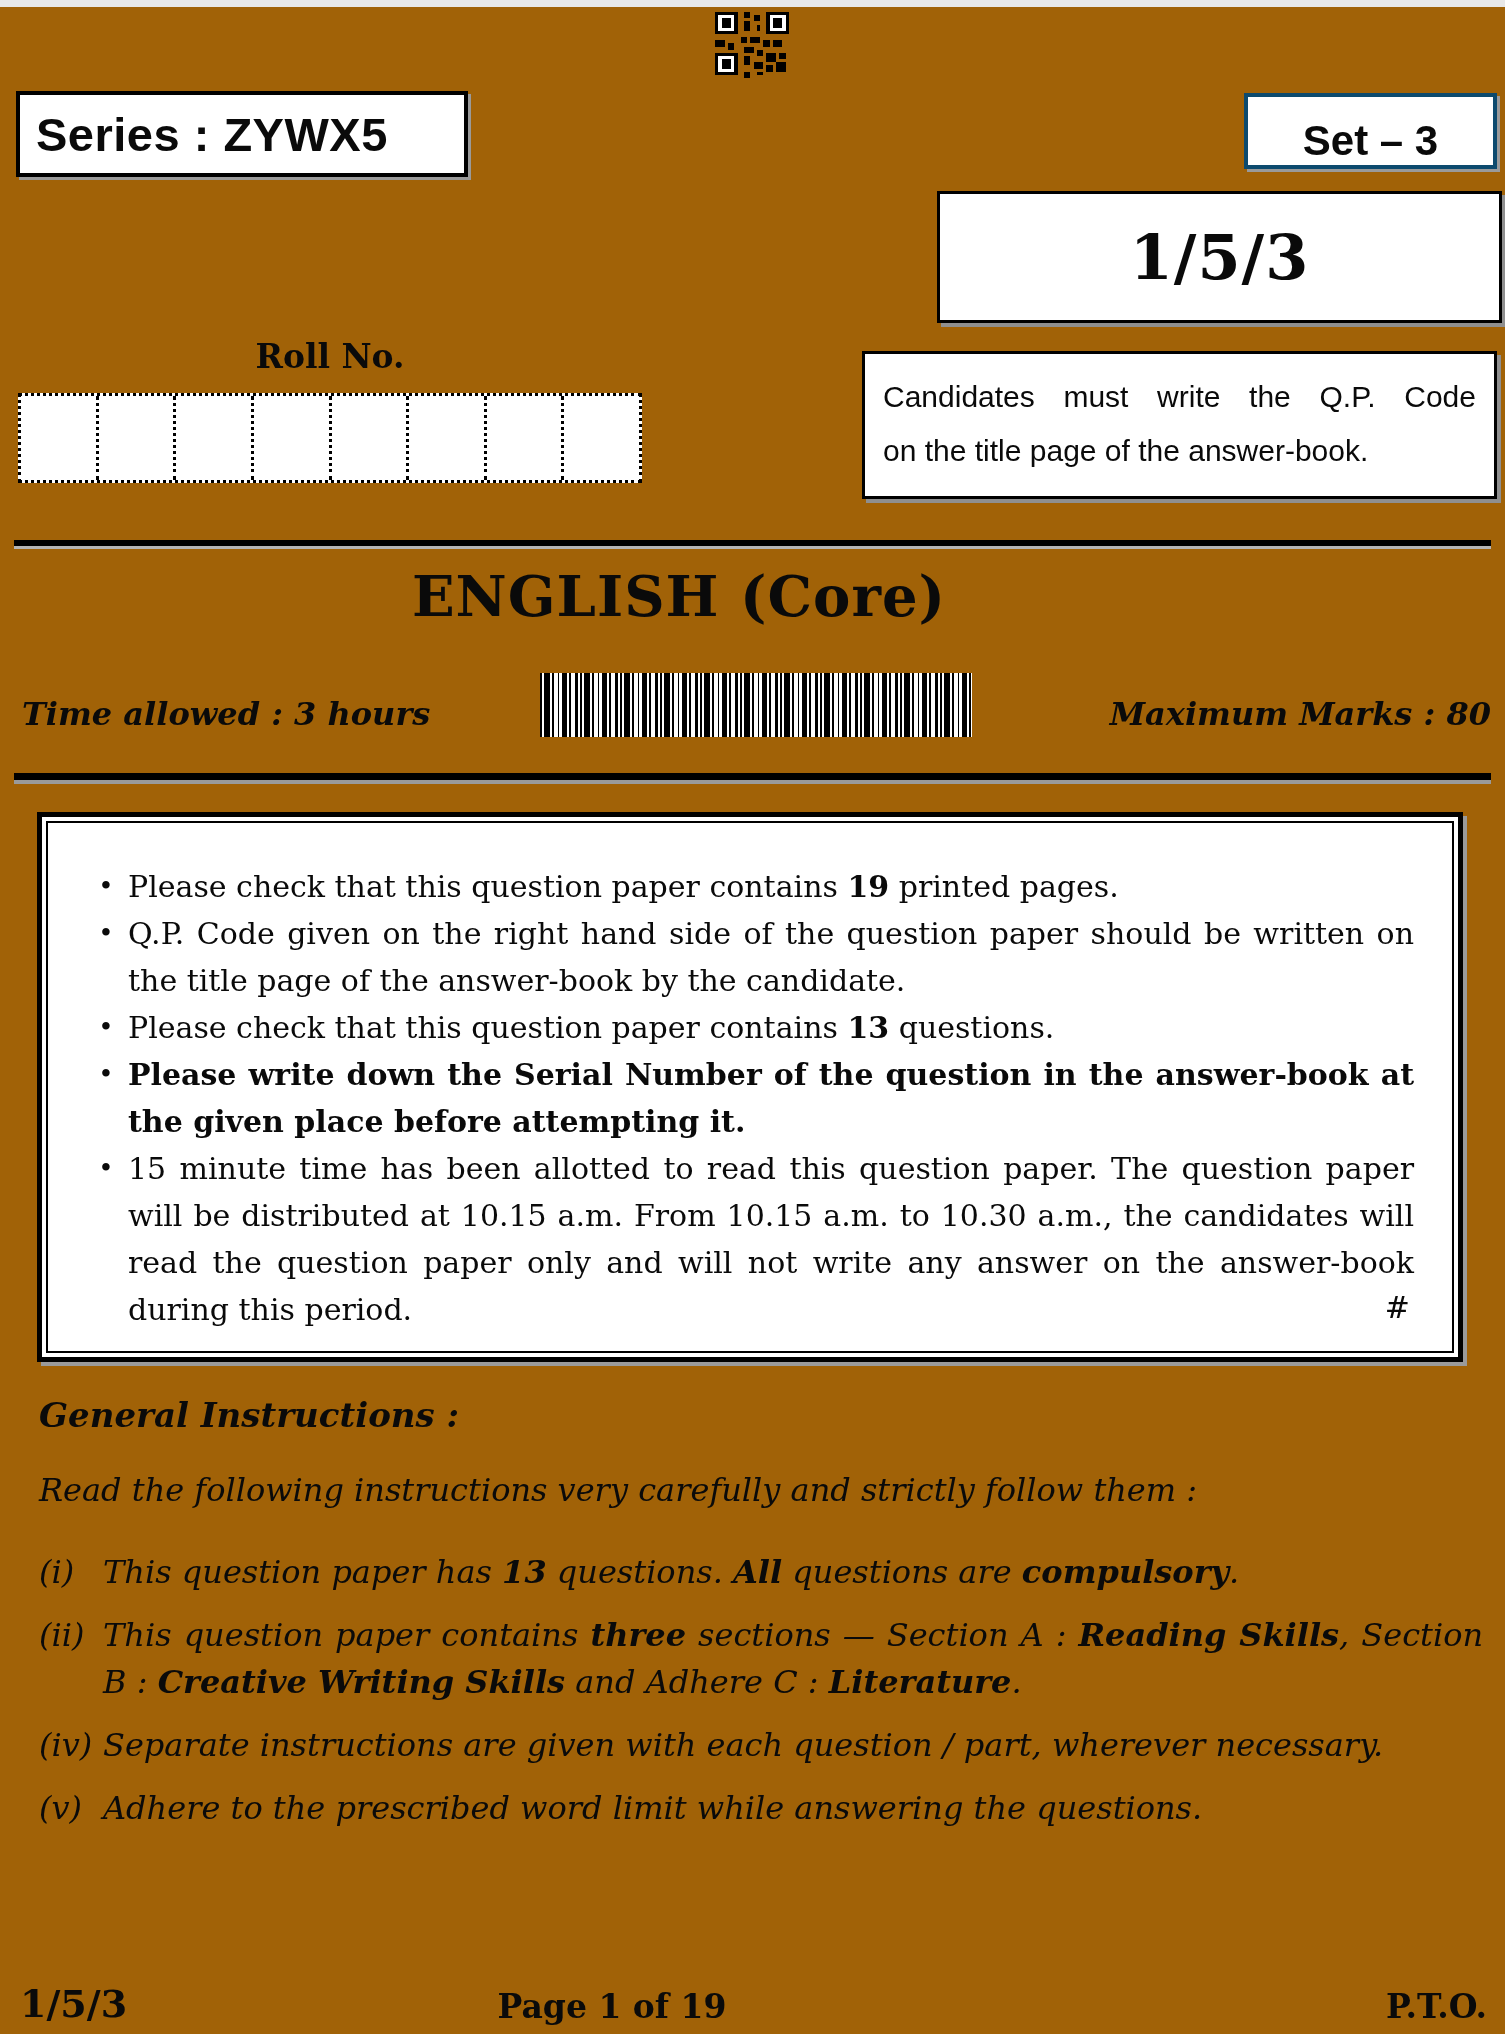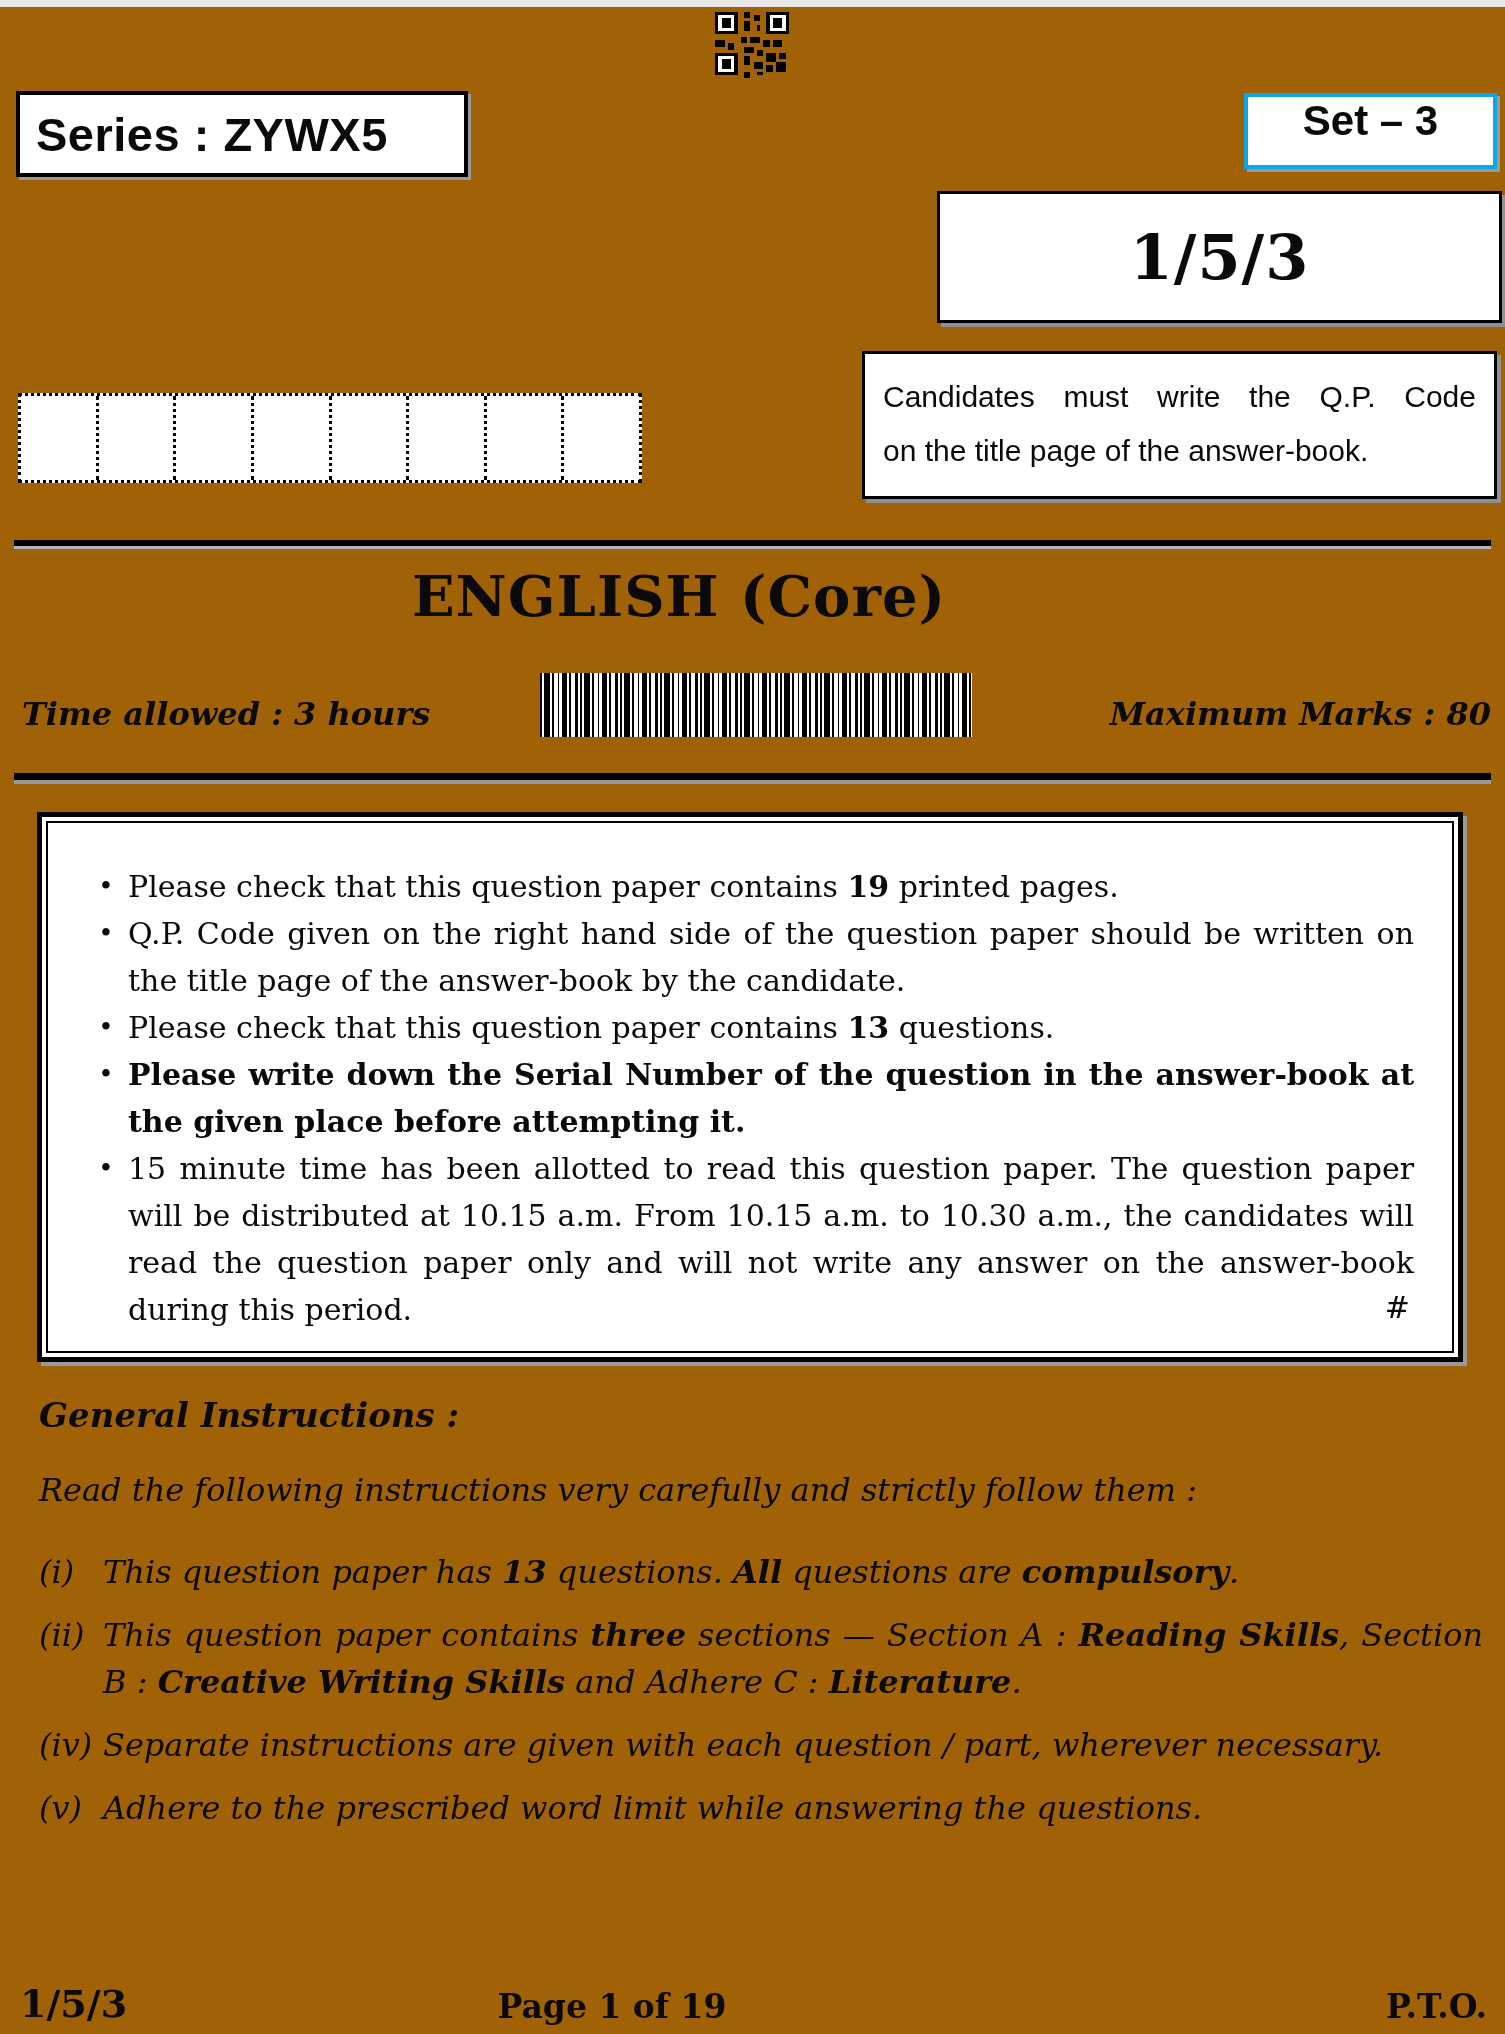--- a/index.html
+++ b/index.html
@@ -18,22 +18,22 @@
 
   .series-box {
     left:16px; top:84px; width:452px; height:86px;
     border:4px solid #000; background:#fff;
     display:flex; align-items:center; padding-left:16px;
     font:700 47px "Liberation Sans", sans-serif; letter-spacing:.5px;
     box-shadow:3px 3px 0 #9a9a9a;
   }
   .set-box {
     left:1244px; top:86px; width:253px; height:76px;
-    border:4px solid #0ea5e9; background:#fff;
-    display:flex; align-items:flex-start; justify-content:center;
+    border:4px solid #0c4a6e; background:#fff;
+    display:flex; align-items:flex-end; justify-content:center;
     font:700 42px "Liberation Sans", sans-serif;
     box-shadow:3px 3px 0 #9a9a9a;
   }
   .qp-table {
     left:937px; top:184px; width:565px; height:132px;
     border:3px solid #000; background:#fff; display:flex;
     box-shadow:4px 4px 0 #8f8f8f;
   }
   .qp-label {
     width:250px; border-right:3px solid #000;
@@ -172,20 +172,21 @@
   </div>
 
   <div class="abs set-box">
     <span>Set – 3</span>
   </div>
 
   <div class="abs qp-table">
     <div class="qp-value">1/5/3</div>
   </div>
 
+  <div class="abs roll-label">Roll No.</div>
   <div class="abs roll-strip">
       <div class="roll-cell"></div>
       <div class="roll-cell"></div>
       <div class="roll-cell"></div>
       <div class="roll-cell"></div>
       <div class="roll-cell"></div>
       <div class="roll-cell"></div>
       <div class="roll-cell"></div>
       <div class="roll-cell"></div>
     </div>

